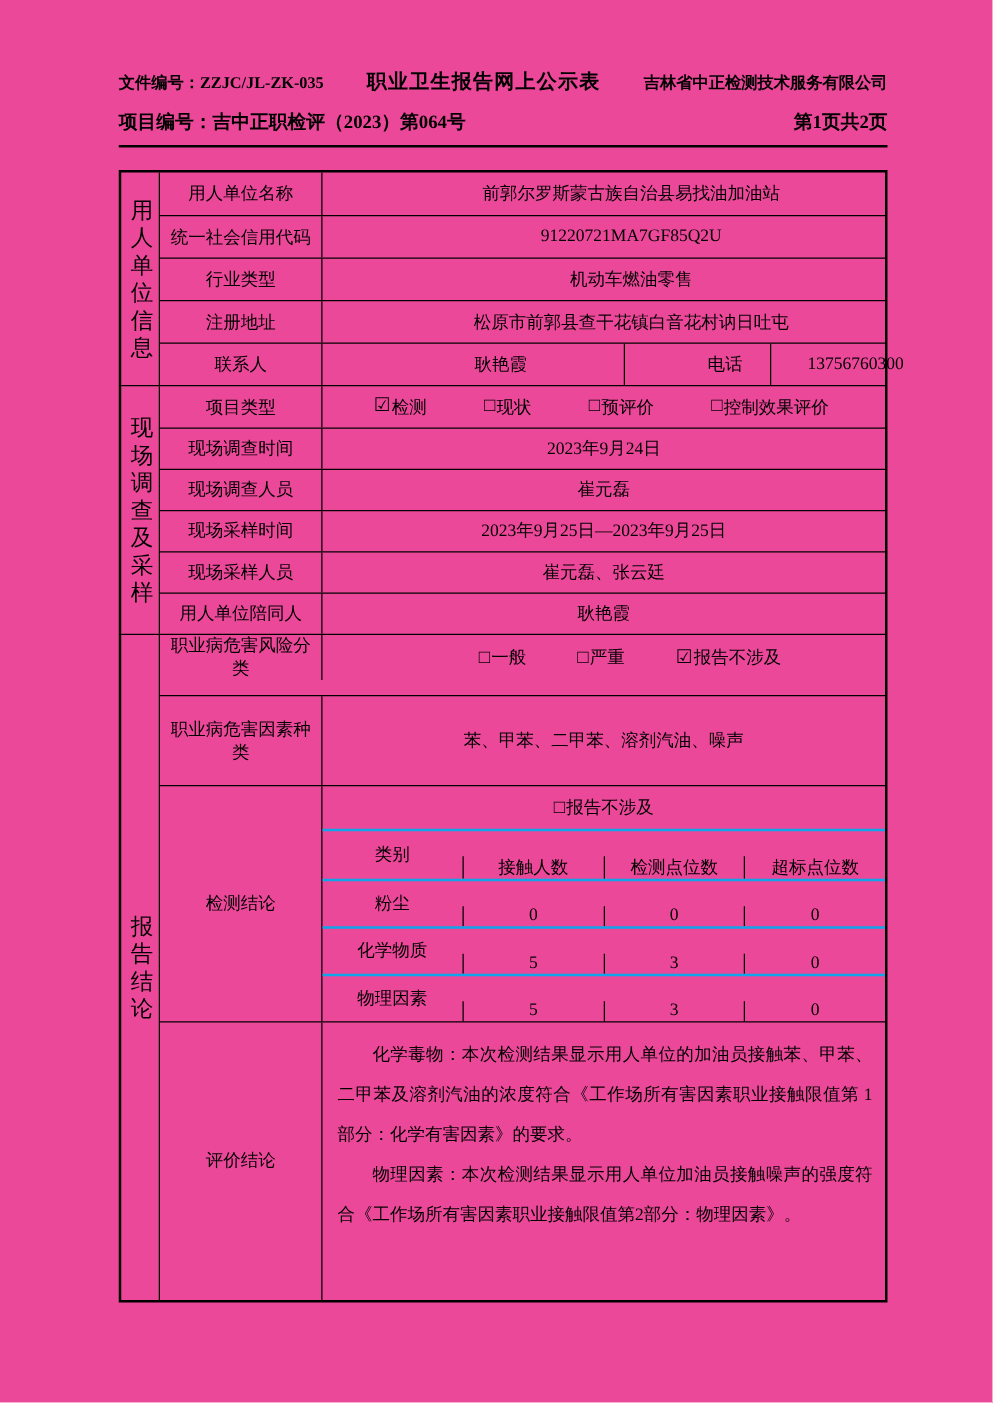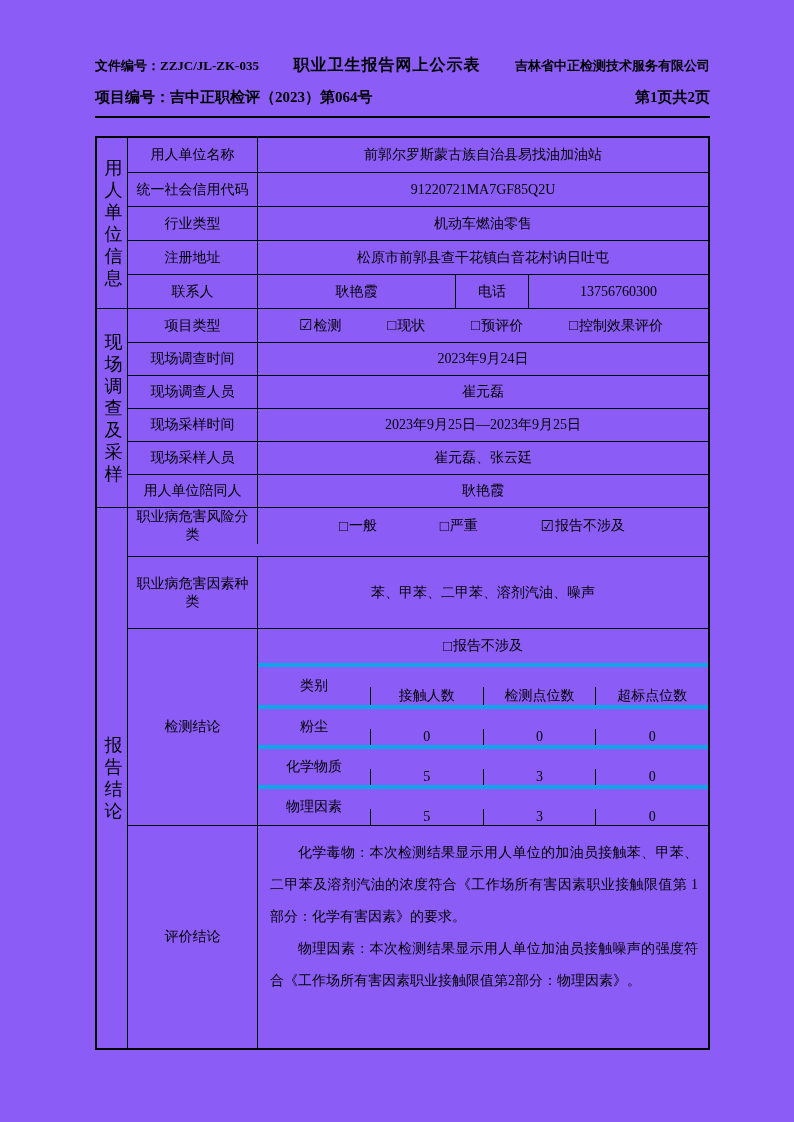--- a/index.html
+++ b/index.html
@@ -3,21 +3,21 @@
 <meta charset="utf-8">
 <style>
   * { margin:0; padding:0; box-sizing:border-box; }
   html,body { background:#ffffff; }
   body {
     width:794px; height:1122px;
     font-family:"Liberation Serif","DejaVu Serif",serif;
     color:#000; font-size:14px;
     position:relative; overflow:hidden;
   }
-  .page { position:absolute; left:0; top:0; width:794px; height:1122px; background:#8b5cf6; }
+  .page { position:absolute; left:0; top:0; width:794px; height:1122px; background:#ec4899; }
   .content { position:absolute; left:95px; top:55px; width:615px; }
 
   
   .hdr-line1 { display:flex; justify-content:space-between; align-items:baseline; font-weight:bold; }
   .hdr-doc { font-size:13px; }
   .hdr-title { font-size:16px; letter-spacing:1px; }
   .hdr-company { font-size:13px; }
   .hdr-line2 { display:flex; justify-content:space-between; margin-top:12px; font-size:15px; font-weight:bold; }
   .hdr-rule { border-top:2px solid #000; margin-top:9px; }
 
@@ -25,37 +25,37 @@
   .tbl { margin-top:18px; border:2px solid #000; width:615px; }
   .sect { display:flex; align-items:stretch; }
   .sect + .sect { border-top:1px solid #000; }
   .vcell { flex:0 0 31px; border-right:1px solid #000; display:flex; align-items:center; justify-content:center; }
   .vtext { display:inline-block; width:15px; line-height:22px; word-break:break-all; text-align:center; font-size:18px; }
   .sbody { flex:1 1 auto; display:flex; flex-direction:column; min-width:0; }
   .row { display:flex; align-items:stretch; }
   .row + .row { border-top:1px solid #000; }
   .lab { flex:0 0 130px; border-right:1px solid #000; display:flex; align-items:center; justify-content:center; text-align:center; padding:0 2px; }
   .val { flex:1 1 auto; display:flex; align-items:center; justify-content:center; text-align:center; min-width:0; }
-  .h34 { min-height:34px; }
+  .h34 { min-height:34px;gap:44px; }
   .h33 { min-height:33px; }
   .h72 { min-height:72px;margin-top:12px; }
   .cell-name { flex:0 0 198px; border-right:1px solid #000; }
   .cell-phonelab { flex:0 0 73px; border-right:1px solid #000; display:flex; align-items:center; justify-content:center; }
 
   
   .opts { flex:1 1 auto; display:flex; align-items:center; justify-content:space-between; }
   .opts-4 { padding:0 45px 0 41px; }
   .opts-3 { padding:0 83px 0 81px; }
   .opt { display:inline-flex; align-items:center; white-space:nowrap; }
   .cb { font-size:15px; margin-right:1px; line-height:1; }
 
   
   .dright { flex:1 1 auto; display:flex; flex-direction:column; min-width:0; }
   .drow { display:flex; align-items:stretch; min-height:32px; }
-  .drow + .drow { border-top:4px solid #0ea5e9; }
+  .drow + .drow { border-top:2px solid #0ea5e9; }
   .niv { min-height:34px; display:flex; align-items:center; justify-content:center; }
   .dc { flex:1 1 0; display:flex; align-items:center; justify-content:center; text-align:center; }
   .dc + .dc { border-left:1px solid #000;margin-top:20px; }
 
   
   .eval { flex:1 1 auto; min-height:222px; padding:11px 10px 0 12px; }
   .eval p { text-indent:2em; line-height:32px; text-align:justify; }
 </style>
 </head>
 <body>

